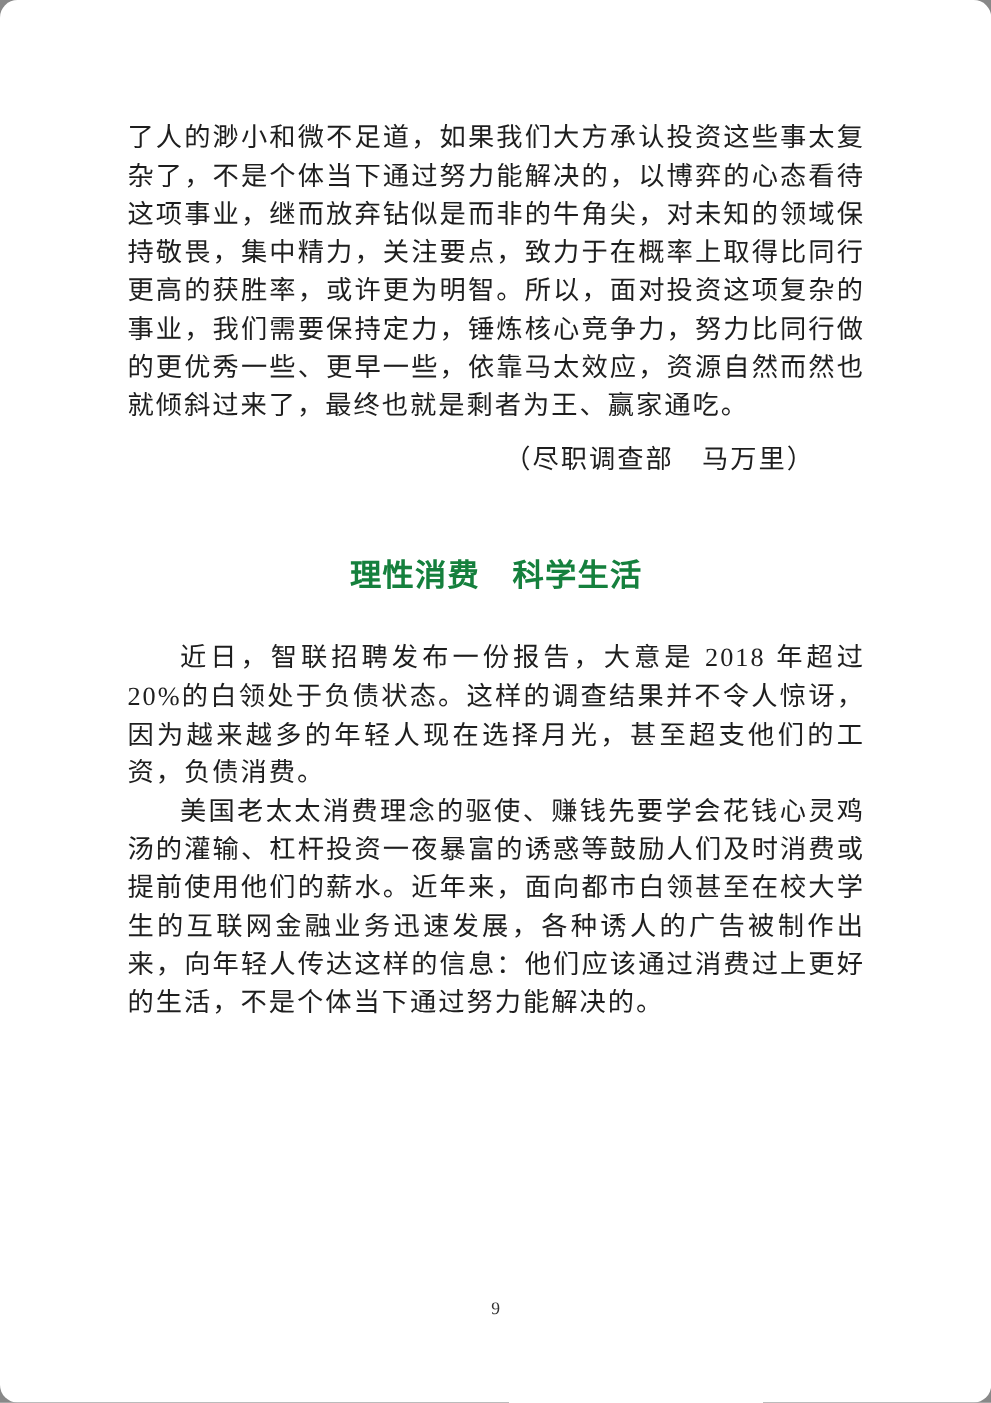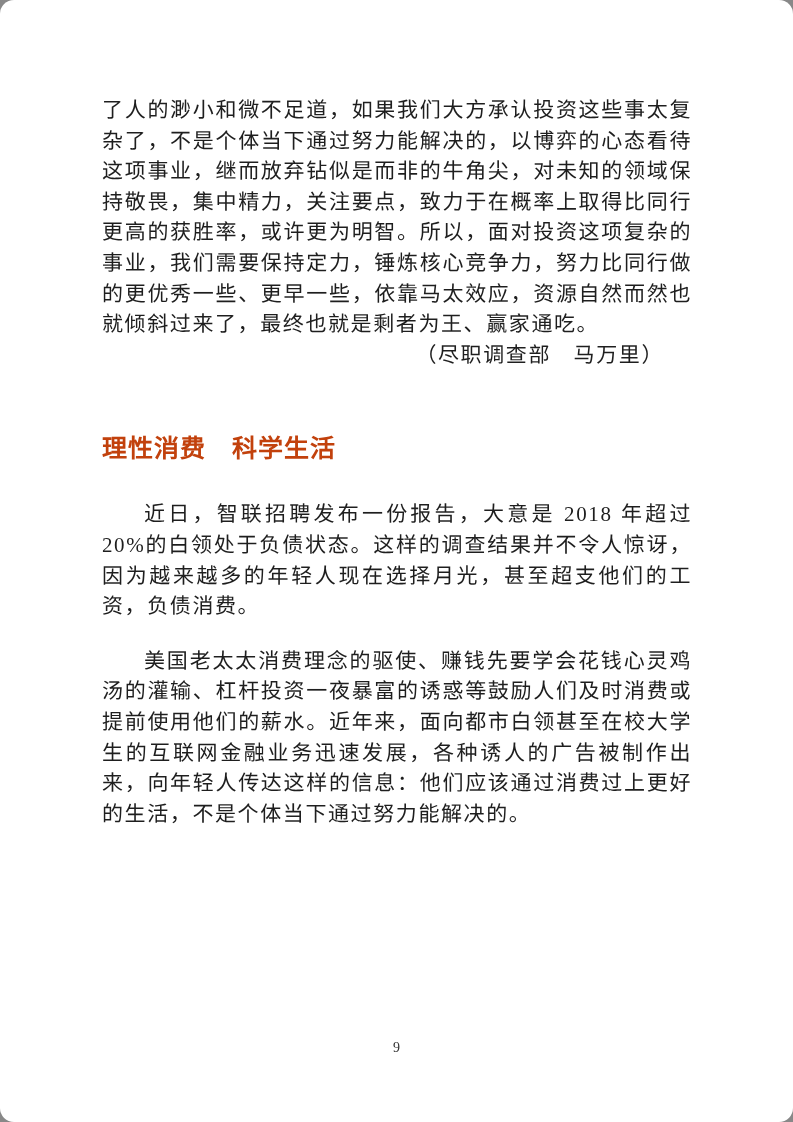--- a/index.html
+++ b/index.html
@@ -27,38 +27,38 @@
   p.body-para {
     margin: 0;
     font-size: 21px;
     line-height: 30.6px;
     letter-spacing: 1.6px;
     text-align: justify;
     text-justify: inter-character;
   }
   p.indent {
     text-indent: 2em;
-    margin-top: 24px;
   }
   p.signature {
-    margin: 0;
+    margin: 12px;
     font-size: 21px;
     line-height: 30.6px;
     letter-spacing: 1.6px;
     text-align: right;
     padding-right: 28px;
   }
   h1.article-title {
     margin: 59px 0 30px 0;
-    font-family: Liberation Serif, serif;
+    font-family: Liberation Sans, sans-serif;
     font-weight: 700;
     font-size: 25px;
     line-height: 40px;
+    text-align: center;
     letter-spacing: 1px;
-    color: #c2410c;
+    color: #15803d;
   }
   .page-number {
     position: absolute;
     left: 0;
     top: 1038px;
     width: 100%;
     text-align: center;
     font-size: 14px;
     line-height: 20px;
     color: #333;

